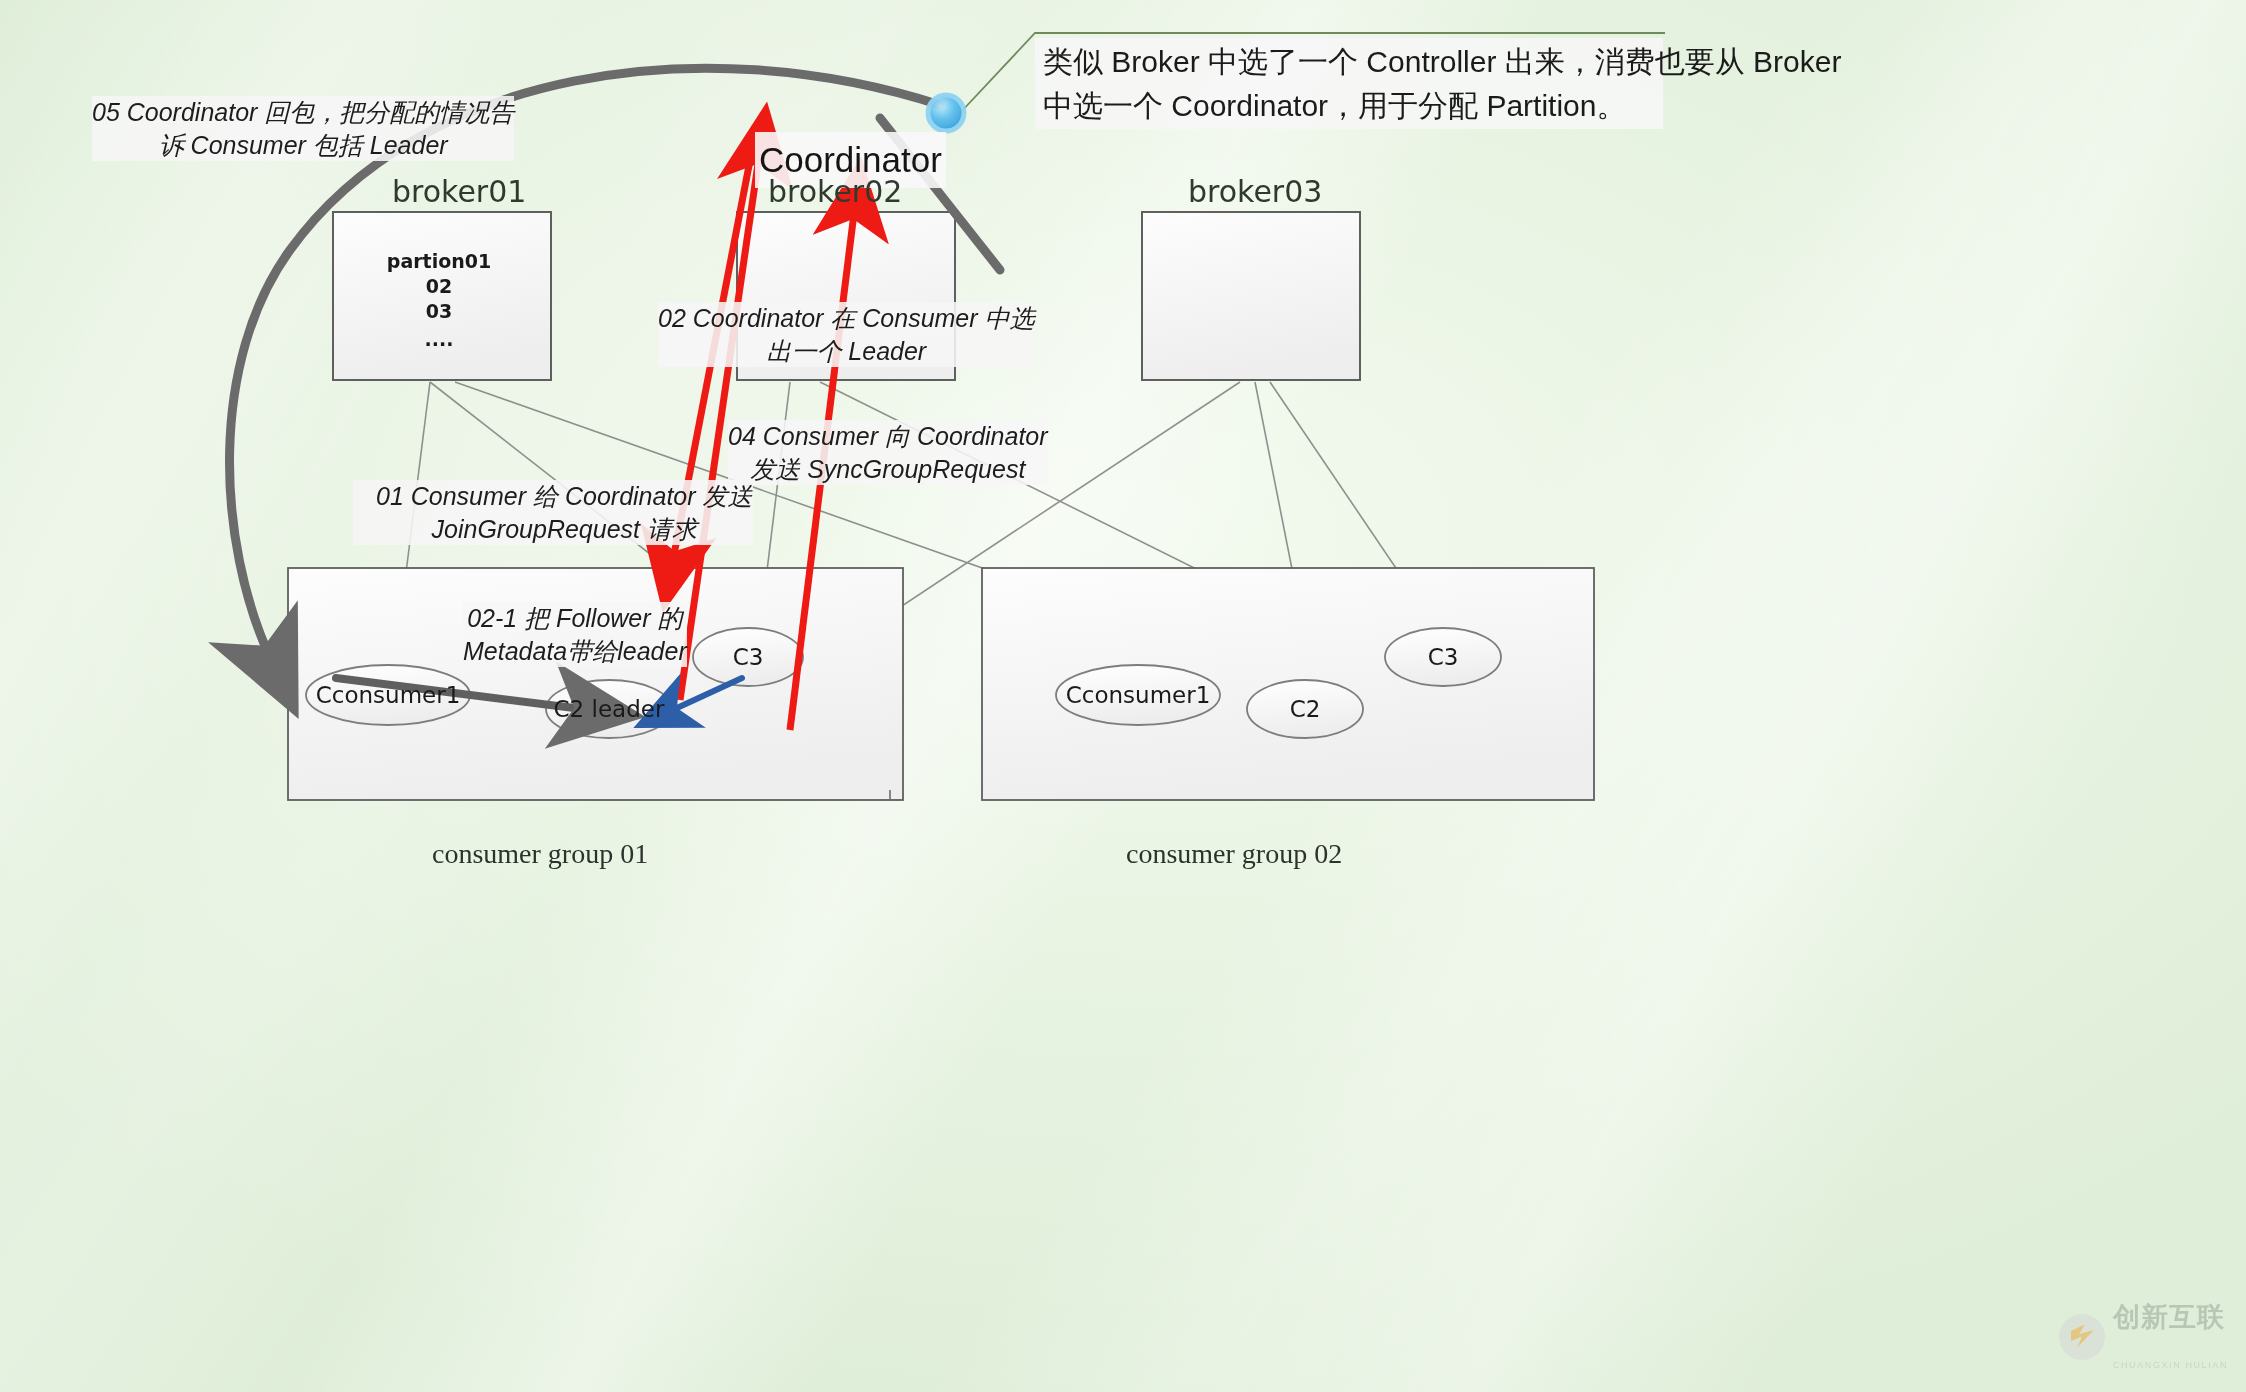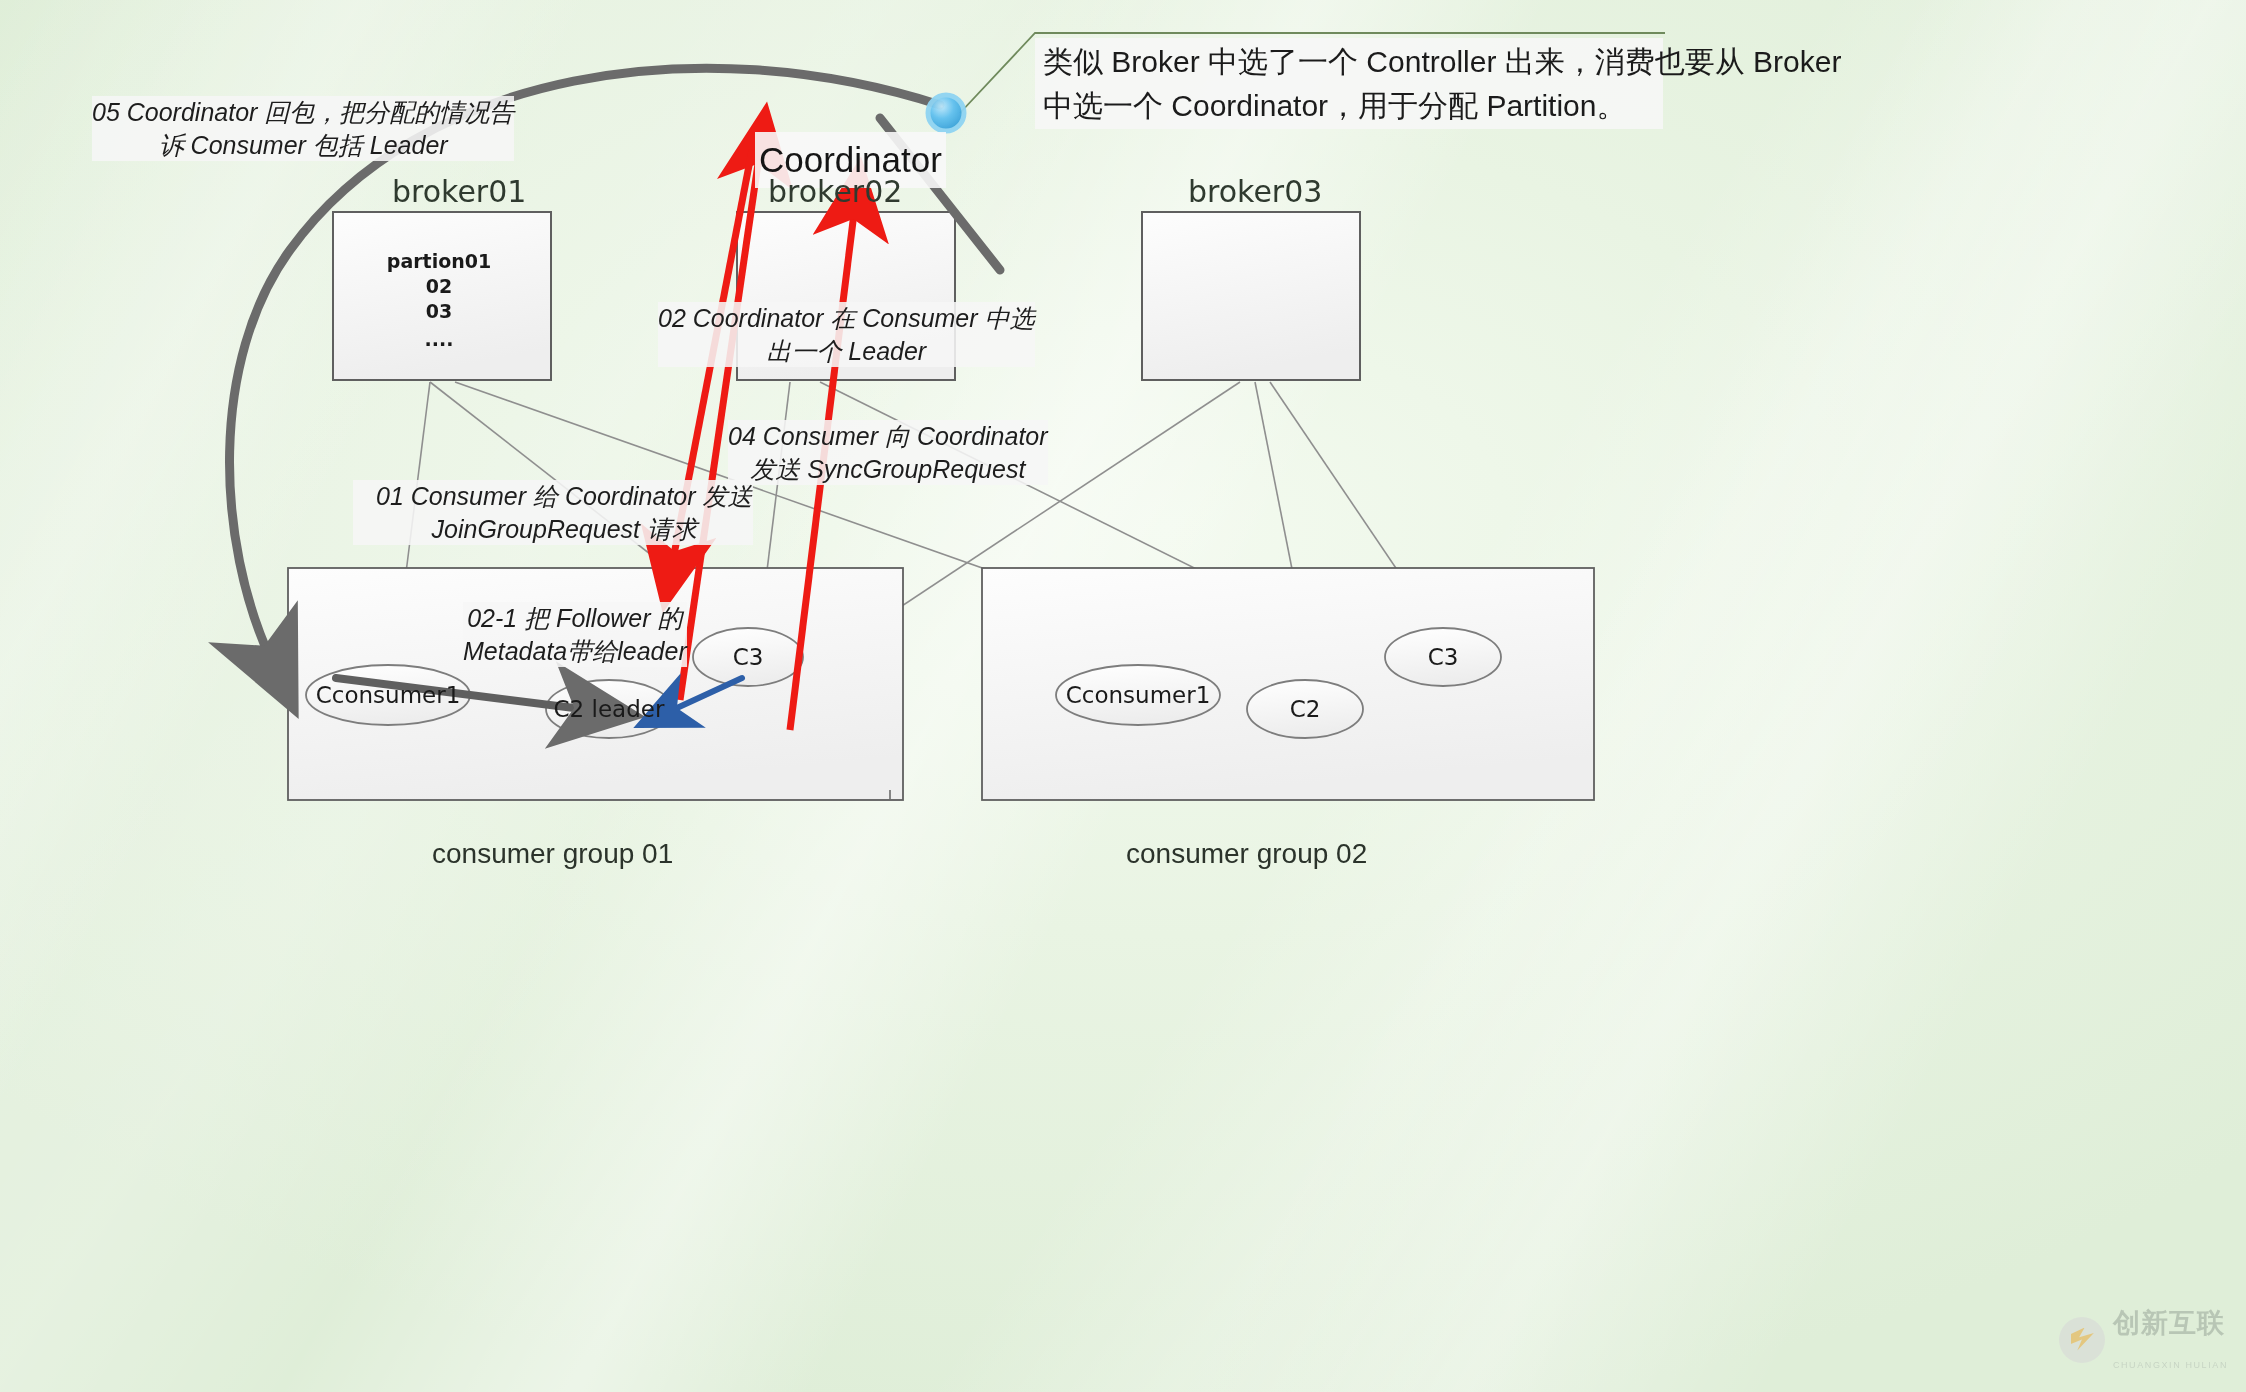--- a/index.html
+++ b/index.html
@@ -53,21 +53,21 @@
   }
   .broker-title {
     position: absolute;
     font-family: "DejaVu Sans", sans-serif;
     font-size: 30px;
     color: #2f3a2f;
     white-space: nowrap;
   }
   .group-caption {
     position: absolute;
-    font-family: Liberation Sans, sans-serif;
+    font-family: Liberation Serif, serif;
     font-size: 28px;
     color: #2b332b;
     white-space: nowrap;
   }
   .coordinator-label {
     position: absolute;
     font-family: "Liberation Sans", sans-serif;
     font-size: 35px;
     color: #151515;
     background: rgba(248,248,248,0.90);
@@ -118,21 +118,21 @@
     font-size: 27px;
     color: #9aa79a;
     font-weight: bold;
     letter-spacing: 1px;
   }
   .wm-en {
     font-family: "Liberation Sans", sans-serif;
     font-size: 9px;
     color: #b4c0b4;
     letter-spacing: 1.6px;
-    margin-top: 1px;
+    margin-top: 7px;
   }
 </style>
 </head>
 <body>
 
 <div id="canvas-root">
 
   <svg id="diagram" viewBox="0 0 2246 1392">
     <defs>
       <marker id="ah-red" markerWidth="13" markerHeight="13" refX="5" refY="5.5" orient="auto">

